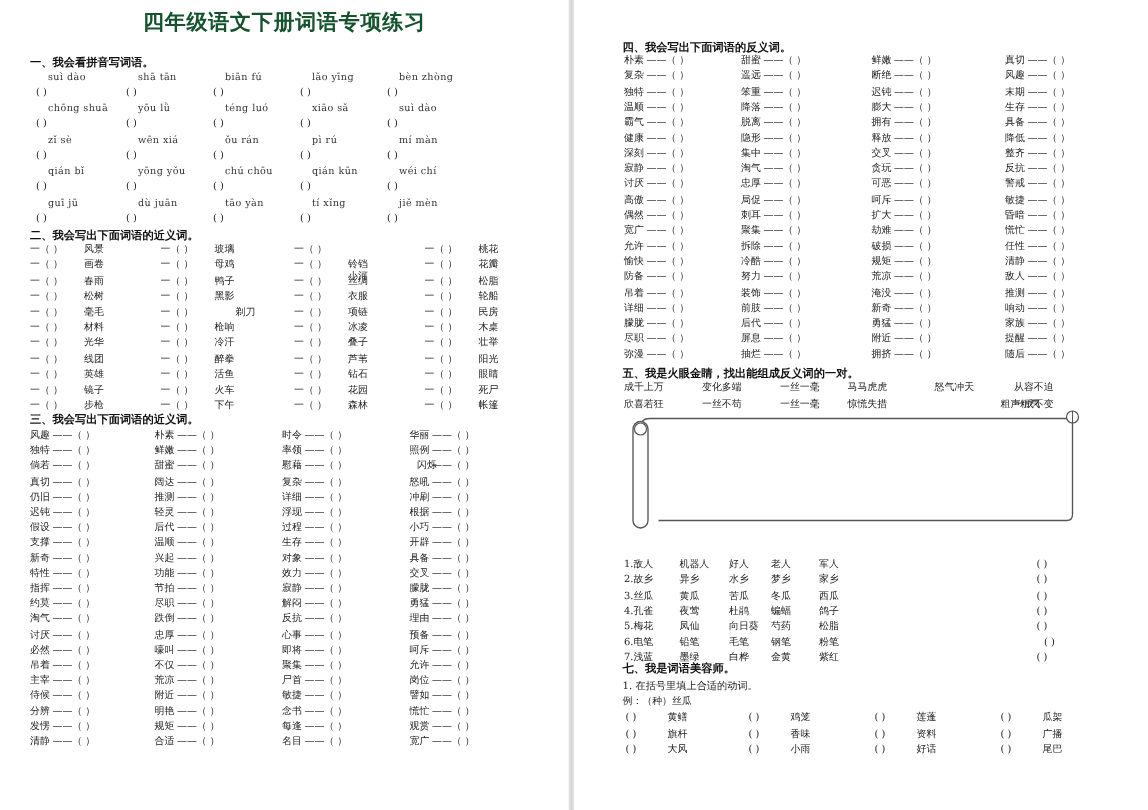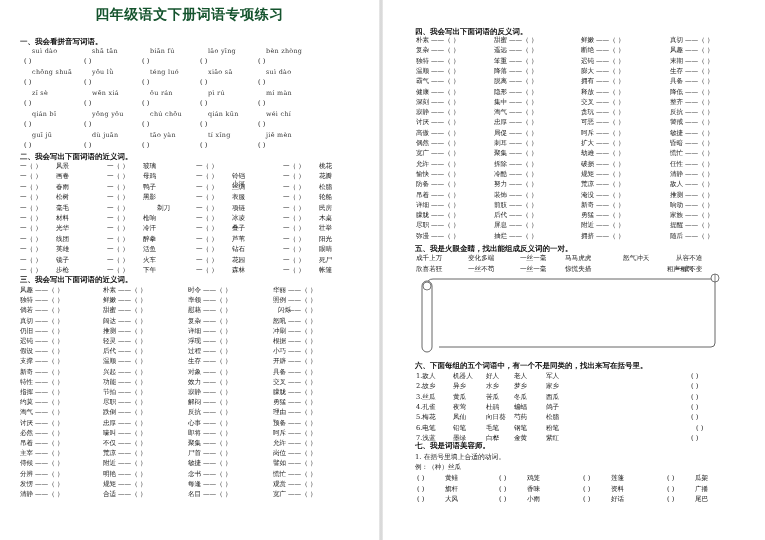--- a/index.html
+++ b/index.html
@@ -661,21 +661,20 @@
     </div>
 
   <svg class="scroll" style="left:34px;top:273px;" width="310" height="80" viewBox="0 0 310 80">
     <path d="M10 12 Q10 6 16 6 L298 6 L298 70 Q298 74 294 74 L22 74" fill="#fff" stroke="#555" stroke-width="0.9"></path>
     <rect x="5" y="8" width="10" height="71" rx="5" fill="#fff" stroke="#555" stroke-width="0.9"></rect>
     <circle cx="10" cy="13" r="4" fill="#fff" stroke="#555" stroke-width="0.8"></circle>
     <circle cx="298" cy="5" r="4" fill="#fff" stroke="#555" stroke-width="0.8"></circle>
     <path d="M298 1 L298 9" stroke="#555" stroke-width="0.7"></path>
   </svg>
 
-  <div class="sec-h" style="left:32px;top:361px;">六、下面每组的五个词语中，有一个不是同类的，找出来写在括号里。</div>
   <div id="s6">
       <div class="row" style="top:372px;">
         <span class="cell" style="left:33px;">1.敌人</span>
         <span class="cell" style="left:70px;">机器人</span>
         <span class="cell" style="left:103px;">好人</span>
         <span class="cell" style="left:131px;">老人</span>
         <span class="cell" style="left:163px;">军人</span>
         <span class="cell" style="left:308px;">(          )</span>
       </div>
       <div class="row" style="top:382.3px;">

